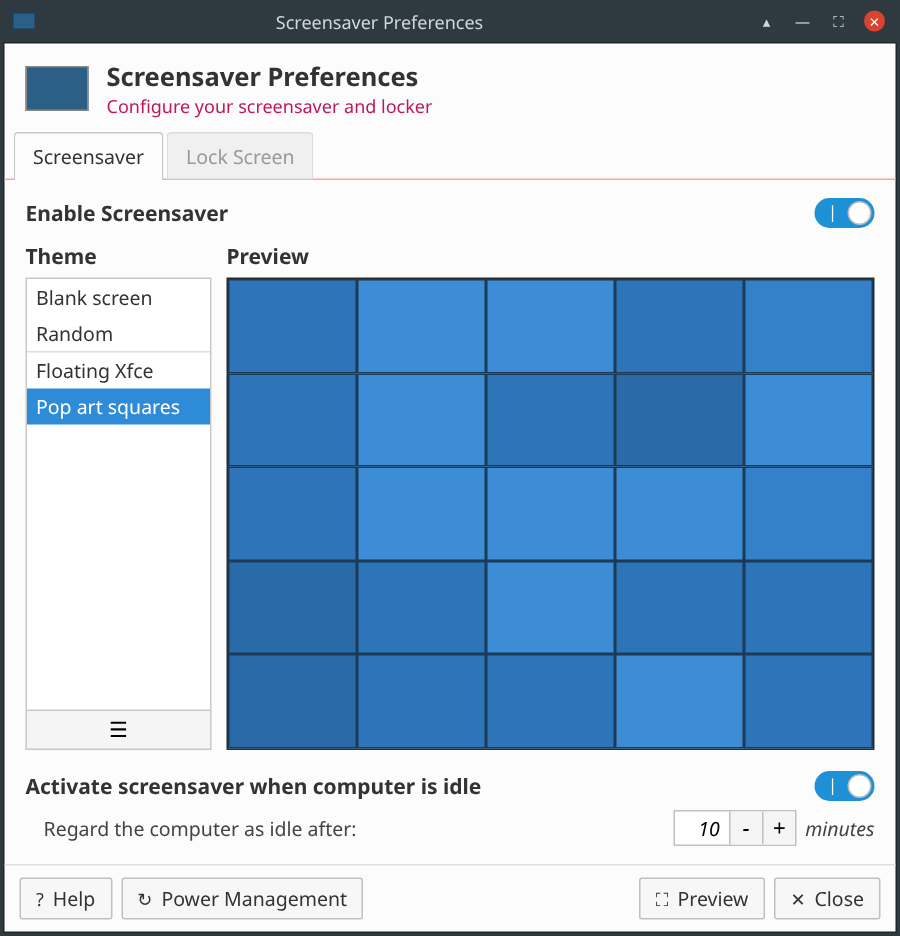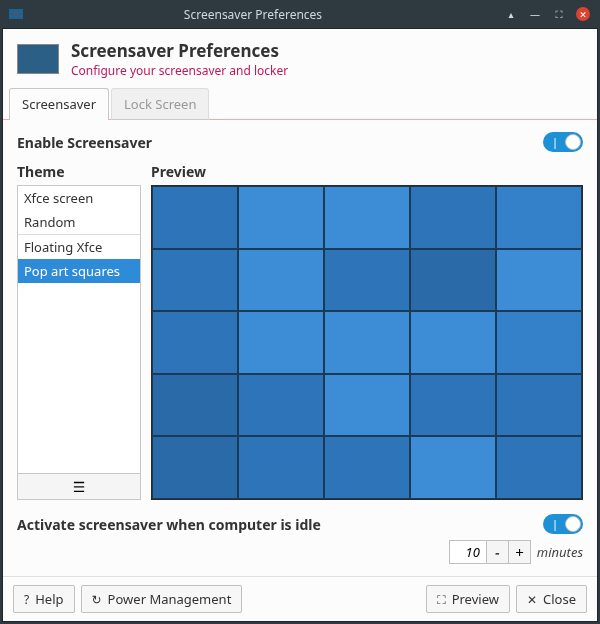--- a/index.html
+++ b/index.html
@@ -98,21 +98,21 @@
       <span class="lbl">Enable Screensaver</span>
       <div class="switch">
           <div class="knob"></div>
         </div>
     </div>
 
     <div class="themeprev">
       <div class="themecol">
         <div class="themehdr">Theme</div>
         <div class="themelist" id="themelist">
-            <div class="ti">Xfce screen</div>
+            <div class="ti">Blank screen</div>
             <div class="ti">Random</div>
             <div class="sep"></div>
             <div class="ti">Floating Xfce</div>
             <div class="ti sel">Pop art squares</div>
           </div>
         <div class="menubtn">
             <span>☰</span>
           </div>
       </div>
       <div class="prevcol">
@@ -148,20 +148,21 @@
     </div>
 
     <div class="idlebox">
       <div class="row">
         <span class="idlelbl">Activate screensaver when computer is idle</span>
         <div class="switch">
             <div class="knob"></div>
           </div>
       </div>
       <div class="row">
+        <span class="idleafter">Regard the computer as idle after:</span>
         <div class="spinwrap">
           <div class="spin">
             <div class="val">10</div>
             <div class="sbtn">−</div>
             <div class="sbtn">+</div>
           </div>
           <span class="minutes">minutes</span>
         </div>
       </div>
     </div>

